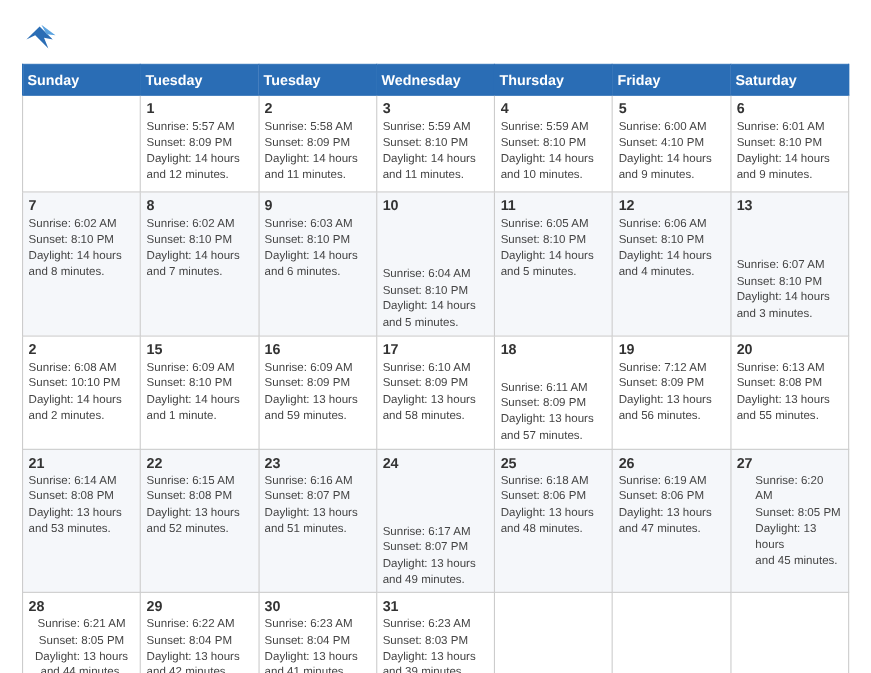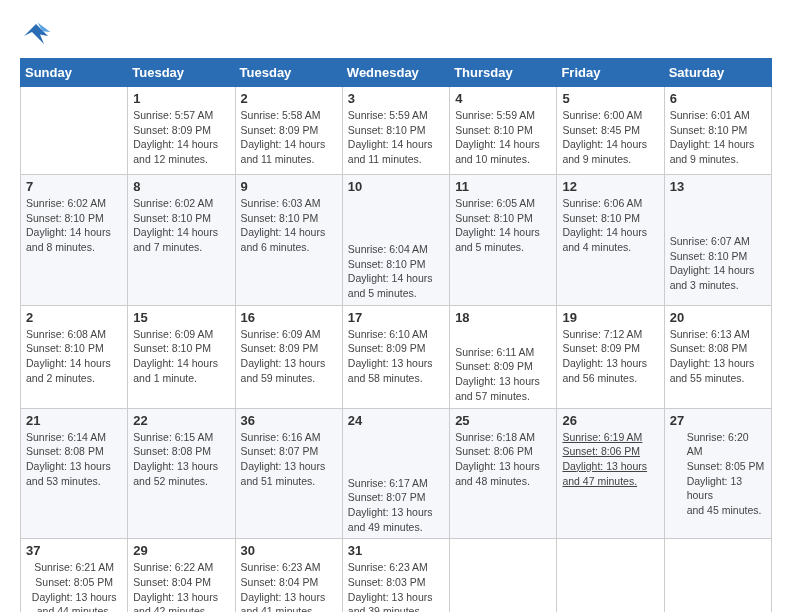--- a/index.html
+++ b/index.html
@@ -149,21 +149,21 @@
         <td>
           <span class="day-number">4</span>
           <div class="day-info" style="white-space: pre-line;">Sunrise: 5:59 AM
 Sunset: 8:10 PM
 Daylight: 14 hours
 and 10 minutes.</div>
         </td>
         <td>
           <span class="day-number">5</span>
           <div class="day-info" style="white-space: pre-line;">Sunrise: 6:00 AM
-Sunset: 8:45 PM
+Sunset: 4:10 PM
 Daylight: 14 hours
 and 9 minutes.</div>
         </td>
         <td>
           <span class="day-number">6</span>
           <div class="day-info" style="white-space: pre-line;">Sunrise: 6:01 AM
 Sunset: 8:10 PM
 Daylight: 14 hours
 and 9 minutes.</div>
         </td>
@@ -216,21 +216,21 @@
           <div class="day-info" style="white-space: pre-line; margin-top: 40px;">Sunrise: 6:07 AM
 Sunset: 8:10 PM
 Daylight: 14 hours
 and 3 minutes.</div>
         </td>
       </tr>
       <tr>
         <td>
           <span class="day-number">2</span>
           <div class="day-info" style="white-space: pre-line;">Sunrise: 6:08 AM
-Sunset: 8:10 PM
+Sunset: 10:10 PM
 Daylight: 14 hours
 and 2 minutes.</div>
         </td>
         <td>
           <span class="day-number">15</span>
           <div class="day-info" style="white-space: pre-line;">Sunrise: 6:09 AM
 Sunset: 8:10 PM
 Daylight: 14 hours
 and 1 minute.</div>
         </td>
@@ -279,21 +279,21 @@
 and 53 minutes.</div>
         </td>
         <td>
           <span class="day-number">22</span>
           <div class="day-info" style="white-space: pre-line;">Sunrise: 6:15 AM
 Sunset: 8:08 PM
 Daylight: 13 hours
 and 52 minutes.</div>
         </td>
         <td>
-          <span class="day-number">36</span>
+          <span class="day-number">23</span>
           <div class="day-info" style="white-space: pre-line;">Sunrise: 6:16 AM
 Sunset: 8:07 PM
 Daylight: 13 hours
 and 51 minutes.</div>
         </td>
         <td>
           <span class="day-number">24</span>
           <div class="day-info" style="white-space: pre-line; margin-top: 48px;">Sunrise: 6:17 AM
 Sunset: 8:07 PM
 Daylight: 13 hours
@@ -301,36 +301,36 @@
         </td>
         <td>
           <span class="day-number">25</span>
           <div class="day-info" style="white-space: pre-line;">Sunrise: 6:18 AM
 Sunset: 8:06 PM
 Daylight: 13 hours
 and 48 minutes.</div>
         </td>
         <td>
           <span class="day-number">26</span>
-          <div class="day-info" style="white-space: pre-line; text-decoration: underline;">Sunrise: 6:19 AM
+          <div class="day-info" style="white-space: pre-line;">Sunrise: 6:19 AM
 Sunset: 8:06 PM
 Daylight: 13 hours
 and 47 minutes.</div>
         </td>
         <td>
           <span class="day-number">27</span>
           <div class="day-info" style="white-space: pre-line; margin-left: 17px;">Sunrise: 6:20 AM
 Sunset: 8:05 PM
 Daylight: 13 hours
 and 45 minutes.</div>
         </td>
       </tr>
       <tr>
         <td>
-          <span class="day-number">37</span>
+          <span class="day-number">28</span>
           <div class="day-info" style="white-space: pre-line; text-align: center;">Sunrise: 6:21 AM
 Sunset: 8:05 PM
 Daylight: 13 hours
 and 44 minutes.</div>
         </td>
         <td>
           <span class="day-number">29</span>
           <div class="day-info" style="white-space: pre-line;">Sunrise: 6:22 AM
 Sunset: 8:04 PM
 Daylight: 13 hours

